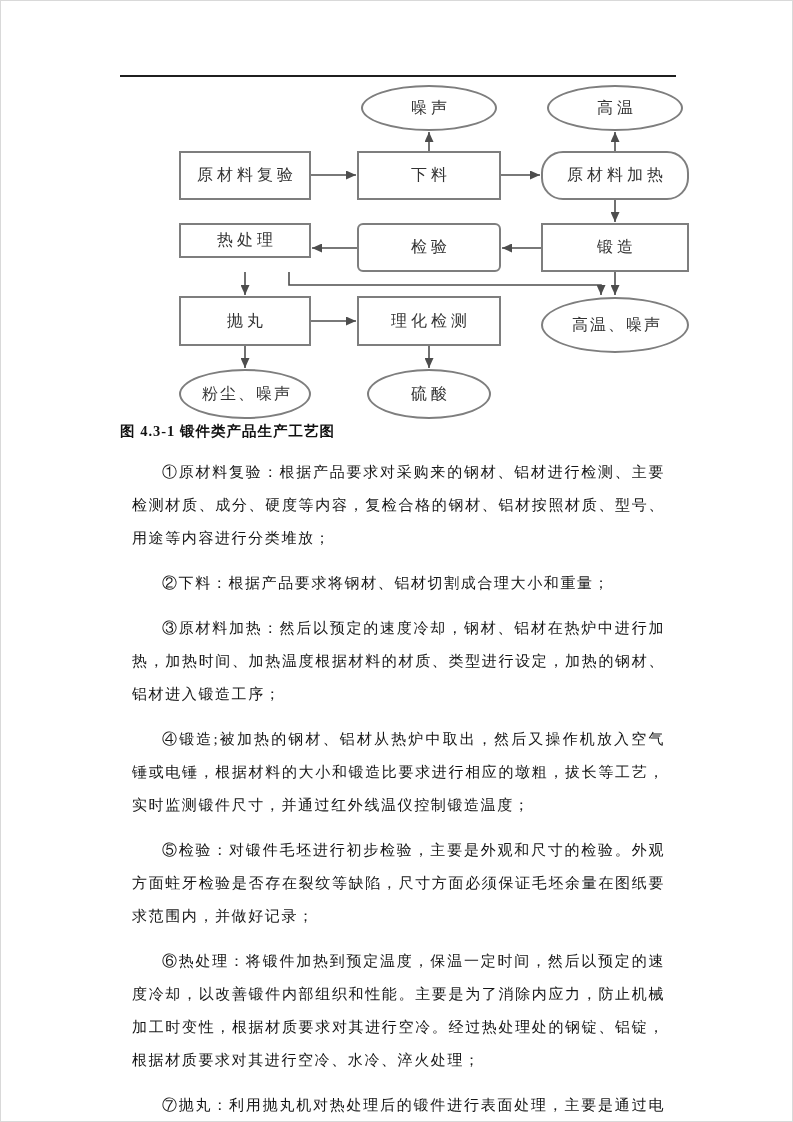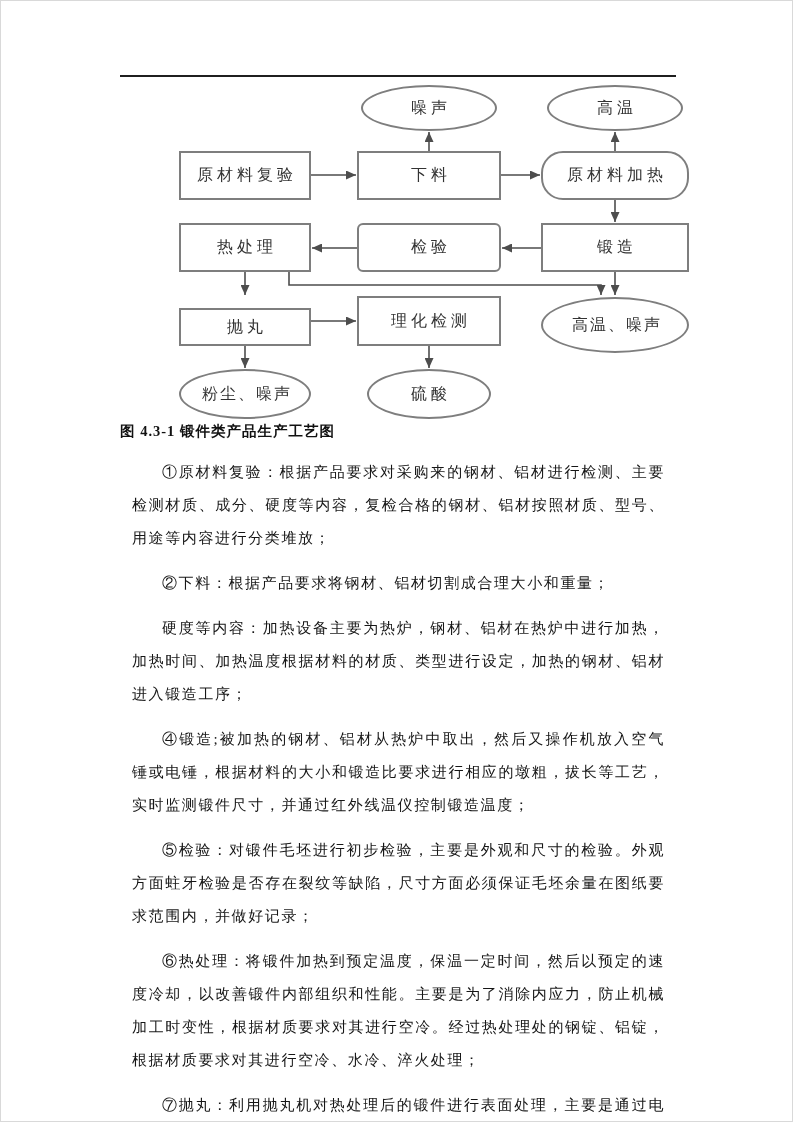--- a/index.html
+++ b/index.html
@@ -93,38 +93,38 @@
       </g>
     </svg>
 
     <div class="foval" style="left:360px;top:84px;width:136px;height:46px;">噪声</div>
     <div class="foval" style="left:546px;top:84px;width:136px;height:46px;">高温</div>
 
     <div class="fbox" style="left:356px;top:150px;width:144px;height:49px;">下料</div>
     <div class="fbox" style="left:178px;top:150px;width:132px;height:49px;">原材料复验</div>
     <div class="fbox" style="left:540px;top:150px;width:148px;height:49px;border-radius:22px;">原材料加热</div>
 
-    <div class="fbox" style="left:178px;top:222px;width:132px;height:49px;">热处理</div>
+    <div class="fbox" style="left:178px;top:222px;width:132px;height:35px;">热处理</div>
     <div class="fbox" style="left:356px;top:222px;width:144px;height:49px;border-radius:6px;">检验</div>
     <div class="fbox" style="left:540px;top:222px;width:148px;height:49px;">锻造</div>
 
-    <div class="fbox" style="left:178px;top:307px;width:132px;height:38px;">抛丸</div>
+    <div class="fbox" style="left:178px;top:295px;width:132px;height:50px;">抛丸</div>
     <div class="fbox" style="left:356px;top:295px;width:144px;height:50px;">理化检测</div>
     <div class="foval" style="left:540px;top:296px;width:148px;height:56px;letter-spacing:2px;">高温、噪声</div>
 
     <div class="foval" style="left:178px;top:368px;width:132px;height:50px;letter-spacing:2px;">粉尘、噪声</div>
     <div class="foval" style="left:366px;top:368px;width:124px;height:50px;">硫酸</div>
   </div>
 
   <div class="figure-caption">图 4.3-1 锻件类产品生产工艺图</div>
 
   <div class="body-text">
     <p class="para">①原材料复验：根据产品要求对采购来的钢材、铝材进行检测、主要检测材质、成分、硬度等内容，复检合格的钢材、铝材按照材质、型号、用途等内容进行分类堆放；</p>
     <p class="para">②下料：根据产品要求将钢材、铝材切割成合理大小和重量；</p>
-    <p class="para">硬度等内容：加热设备主要为热炉，钢材、铝材在热炉中进行加热，加热时间、加热温度根据材料的材质、类型进行设定，加热的钢材、铝材进入锻造工序；</p>
+    <p class="para">③原材料加热：然后以预定的速度冷却，钢材、铝材在热炉中进行加热，加热时间、加热温度根据材料的材质、类型进行设定，加热的钢材、铝材进入锻造工序；</p>
     <p class="para">④锻造;被加热的钢材、铝材从热炉中取出，然后又操作机放入空气锤或电锤，根据材料的大小和锻造比要求进行相应的墩粗，拔长等工艺，实时监测锻件尺寸，并通过红外线温仪控制锻造温度；</p>
     <p class="para">⑤检验：对锻件毛坯进行初步检验，主要是外观和尺寸的检验。外观方面蛀牙检验是否存在裂纹等缺陷，尺寸方面必须保证毛坯余量在图纸要求范围内，并做好记录；</p>
     <p class="para">⑥热处理：将锻件加热到预定温度，保温一定时间，然后以预定的速度冷却，以改善锻件内部组织和性能。主要是为了消除内应力，防止机械加工时变性，根据材质要求对其进行空冷。经过热处理处的钢锭、铝锭，根据材质要求对其进行空冷、水冷、淬火处理；</p>
     <p class="para">⑦抛丸：利用抛丸机对热处理后的锻件进行表面处理，主要是通过电机带动叶轮体旋转，靠离心力的作用，将直径在 0.2～3.0 的丸子抛向工件的表面，使工</p>
   </div>
 
 
 </div>
 
 </body></html>

